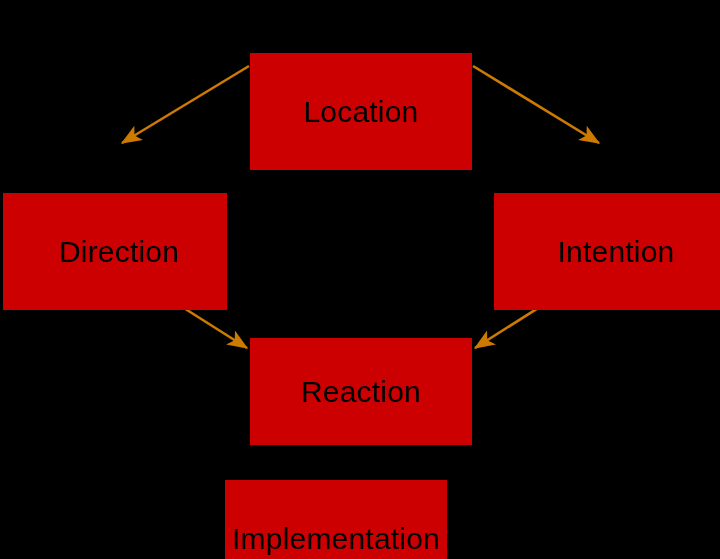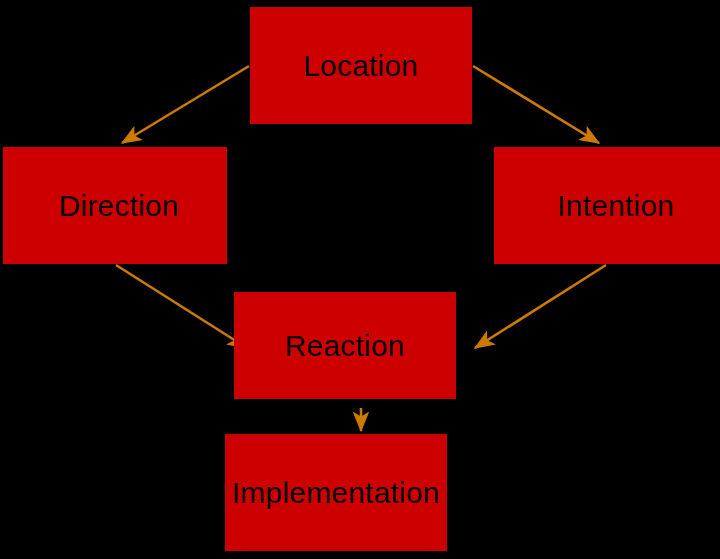--- a/index.html
+++ b/index.html
@@ -21,37 +21,38 @@
     color: #000000;
     display: flex;
     align-items: center;
     justify-content: center;
     font-size: 30px;
     line-height: 1;
     font-weight: 400;
     letter-spacing: 0.2px;
     box-sizing: border-box;
     user-select: none;
+    margin-top: 46px;
   }
   .node-label {
     white-space: nowrap;
   }
   #edge-layer {
     position: absolute;
     left: 0;
     top: 0;
     width: 720px;
     height: 559px;
     pointer-events: none;
   }
   
   #node-location       { left: 250px; top: 7px;   width: 222px; height: 117px; }
   #node-direction      { left: 3px;   top: 147px; width: 224px; height: 117px; padding-left: 8px; }
   #node-intention      { left: 494px; top: 147px; width: 244px; height: 117px; }
-  #node-reaction       { left: 234px; top: 292px; width: 222px; height: 107px; }
+  #node-reaction       { left: 250px; top: 292px; width: 222px; height: 107px; }
   #node-implementation { left: 225px; top: 434px; width: 222px; height: 117px; }
 </style>
 </head>
 <body>
 
 <div id="diagram-canvas">
 
   <svg id="edge-layer" viewBox="0 0 720 559" width="720" height="559" xmlns="http://www.w3.org/2000/svg">
     <defs>
       <marker id="arrowhead" markerWidth="9" markerHeight="9" refX="7.5" refY="3.2" orient="auto" markerUnits="strokeWidth">

